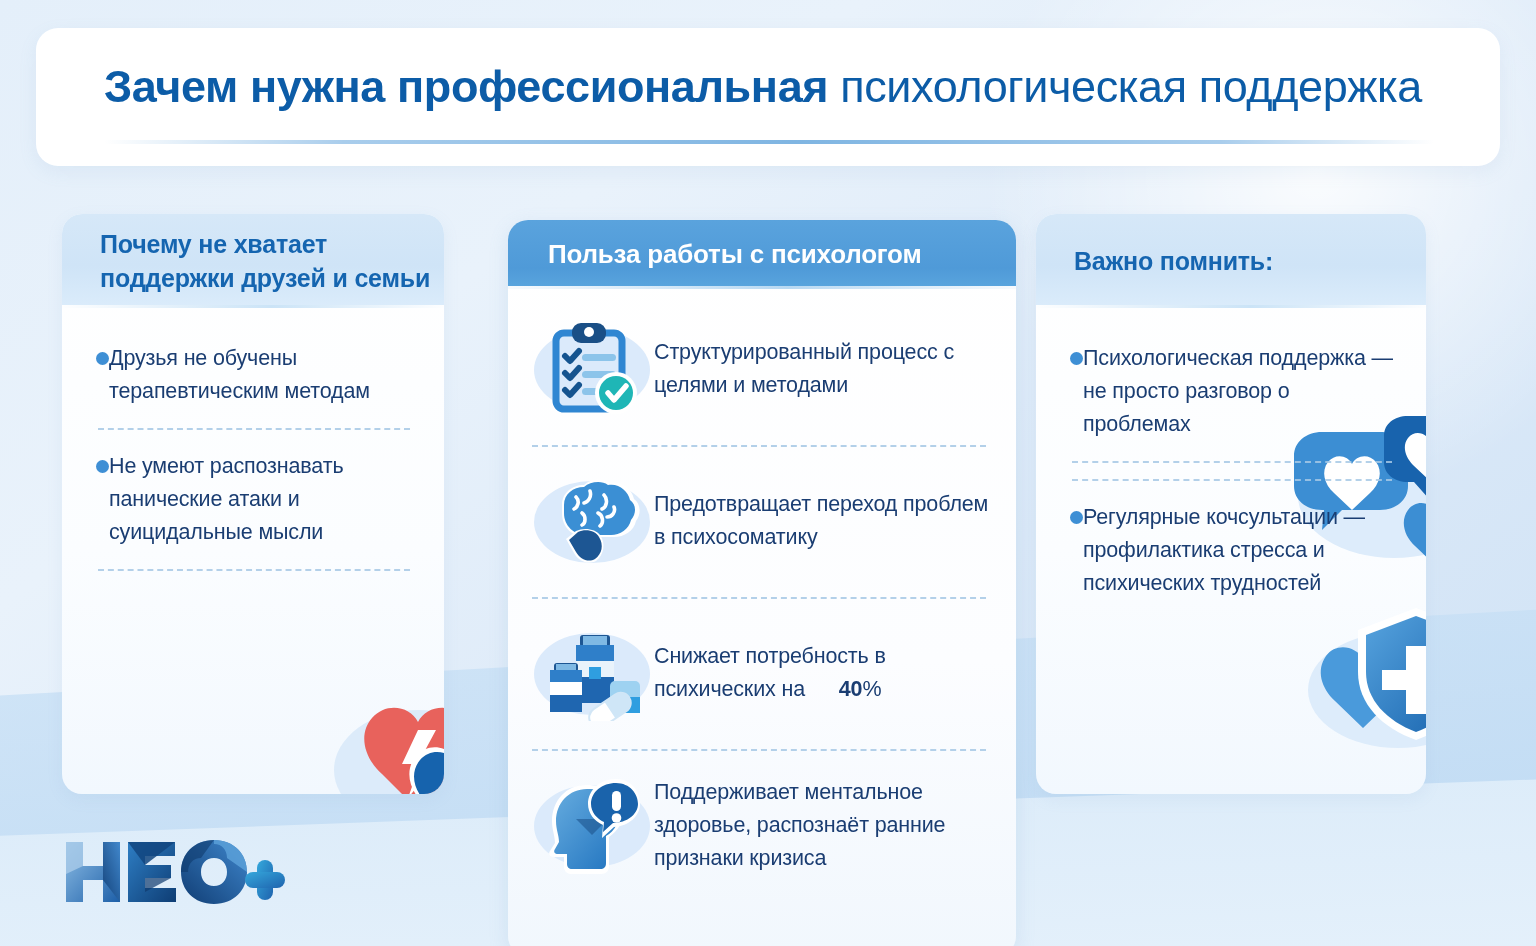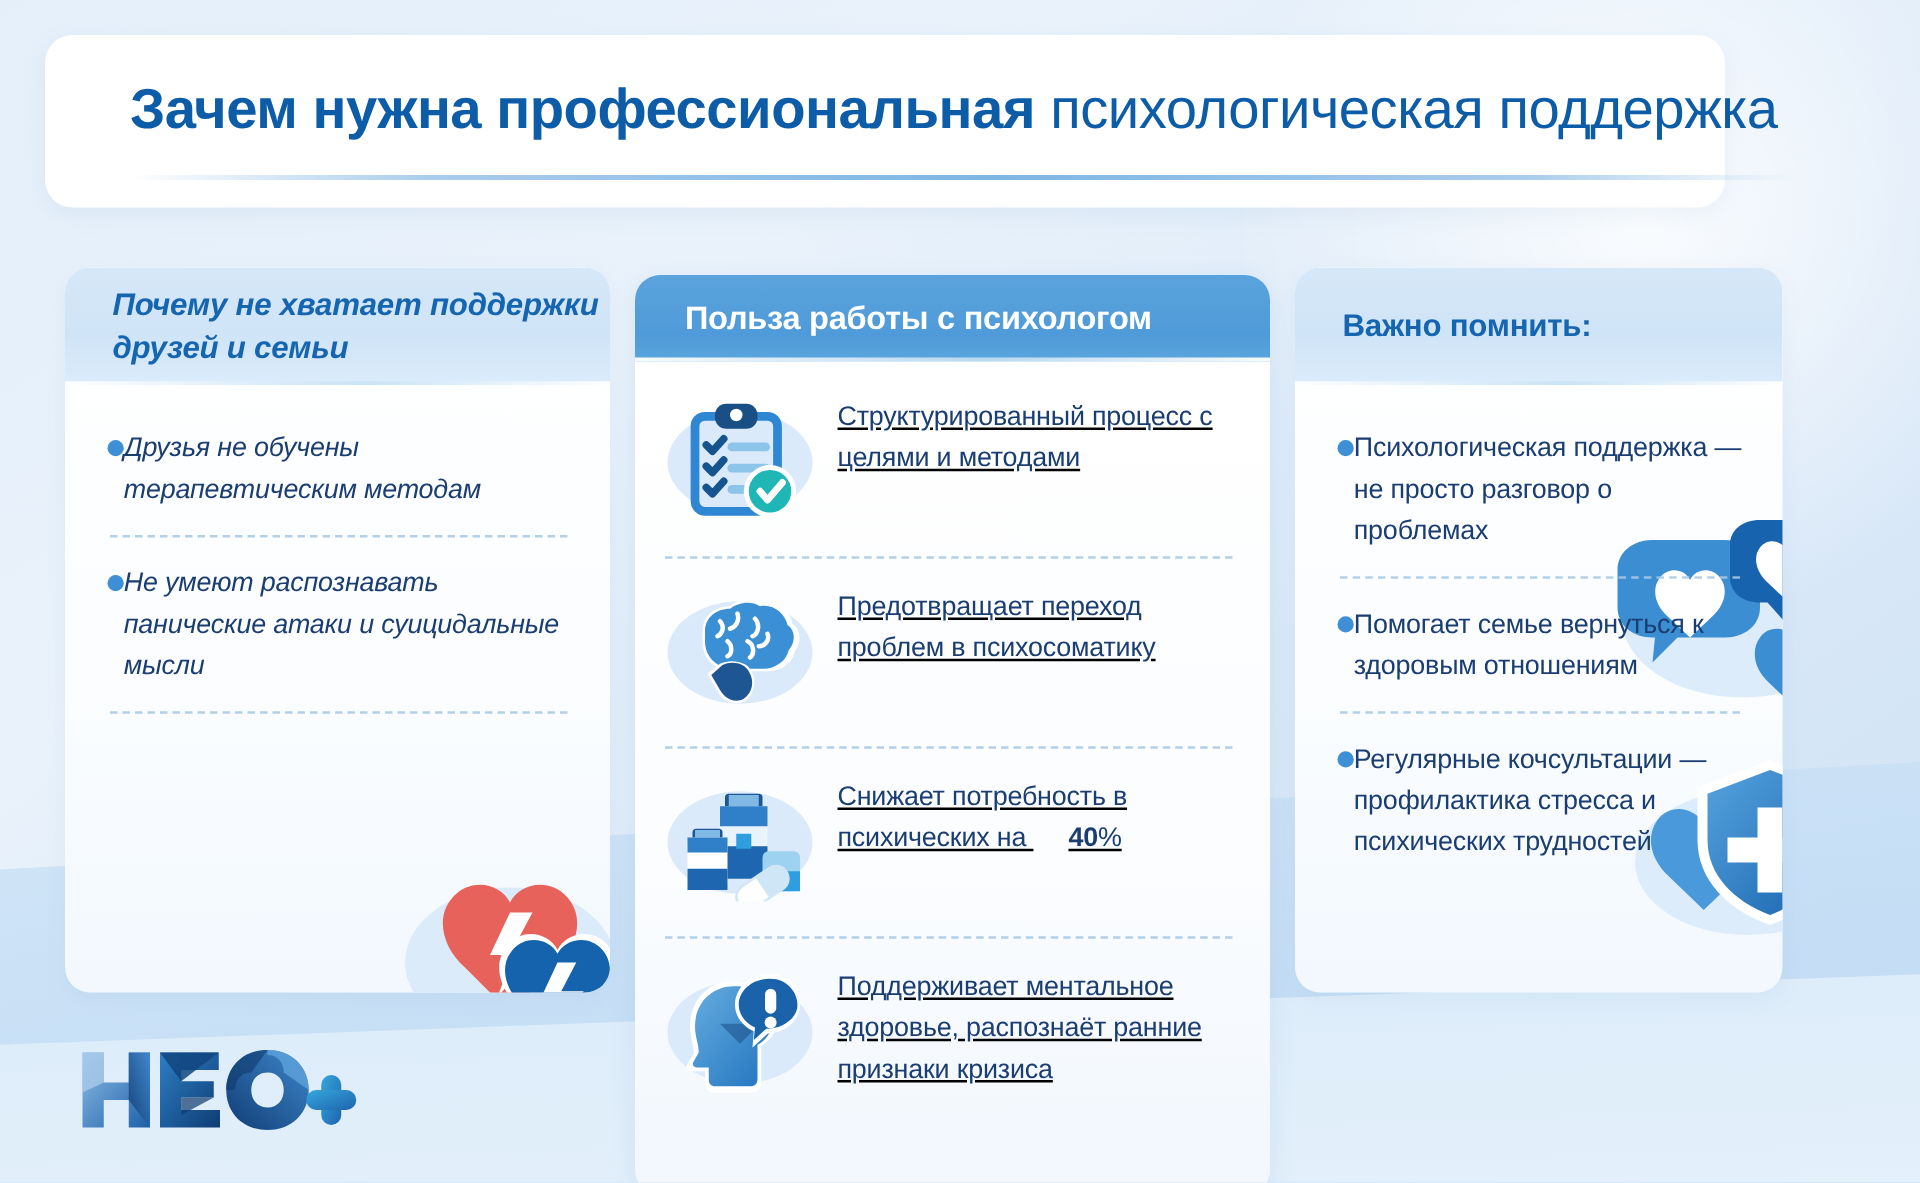--- a/index.html
+++ b/index.html
@@ -44,21 +44,21 @@
     position: absolute;
     width: 760px; height: 620px;
     right: -160px; top: -140px;
     background: radial-gradient(circle at 50% 50%, rgba(255,255,255,0.85), rgba(255,255,255,0) 68%);
   }
 
   
   .header-card {
     position: absolute;
     left: 36px; top: 28px;
-    width: 1344px; height: 138px;
+    width: 1464px; height: 138px;
     background: #ffffff;
     border-radius: 22px;
     box-shadow: 0 6px 18px rgba(120,160,200,0.10);
   }
   .page-title {
     position: absolute;
     left: 68px; top: 26px;
     font-size: 45px;
     line-height: 66px;
     color: #0c5ca7;
@@ -80,21 +80,21 @@
     position: absolute;
     border-radius: 20px;
     overflow: hidden;
   }
   .col-side {
     top: 214px;
     height: 580px;
     background: linear-gradient(180deg, #ffffff 0%, #fbfdff 58%, #f2f8fe 100%);
     box-shadow: 0 5px 16px rgba(125,165,205,0.10);
   }
-  #col-left  { left: 52px;   width: 436px; font-style: italic; }
+  #col-left  { left: 62px;   width: 382px; }
   #col-right { left: 1036px; width: 390px; }
 
   #col-middle {
     left: 508px; top: 220px;
     width: 508px; height: 736px;
     background: linear-gradient(180deg, #ffffff 0%, #fcfdff 60%, #f1f7fd 100%);
     box-shadow: 0 6px 20px rgba(110,155,200,0.16);
   }
 
   
@@ -167,25 +167,23 @@
   }
 
   
   .benefits {
     position: relative;
     padding: 20px 26px 0 22px;
     z-index: 2;
   }
   .benefit-item {
     display: flex;
-    align-items: flex-start;
-    gap: 16px;
+    align-items: center;
     padding: 8px 0;
     min-height: 108px;
-    text-decoration: underline;
   }
   .benefit-icon {
     flex: none;
     width: 124px; height: 104px;
     position: relative;
   }
   .benefit-icon .blob {
     position: absolute;
     left: 4px; top: 12px;
     width: 116px; height: 82px;
@@ -405,24 +403,20 @@
       <path d="M102 44h20v24h24v20h-24v24h-20V88H78V68h24z" fill="#ffffff"></path>
     </svg>
   </div>
 
   <div class="bullets">
     <div class="bullet-item">
       <span class="dot"></span>
       <span class="bullet-text">Психологическая поддержка — не просто разговор о проблемах</span>
     </div>
     <div class="sep"></div>
-    <div class="bullet-item">
-      <span class="dot"></span>
-      <span class="bullet-text">Помогает семье вернуться к здоровым отношениям</span>
-    </div>
     <div class="sep"></div>
     <div class="bullet-item">
       <span class="dot"></span>
       <span class="bullet-text">Регулярные кочсультации — профилактика стресса и психических трудностей</span>
     </div>
   </div>
 </div>
 
 <div class="logo">
   <svg width="230" height="72" viewBox="0 0 230 72">

